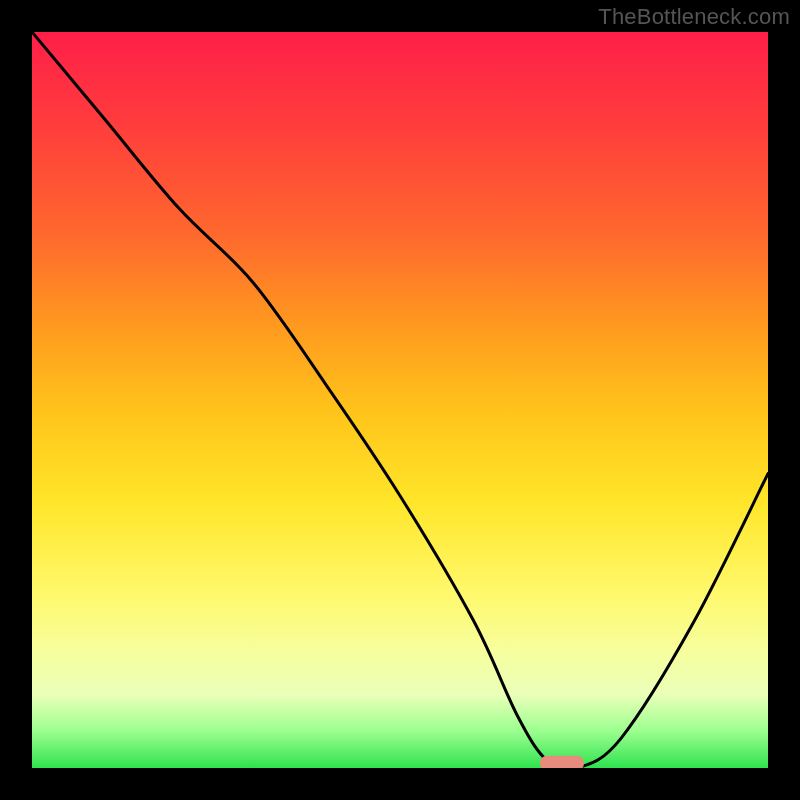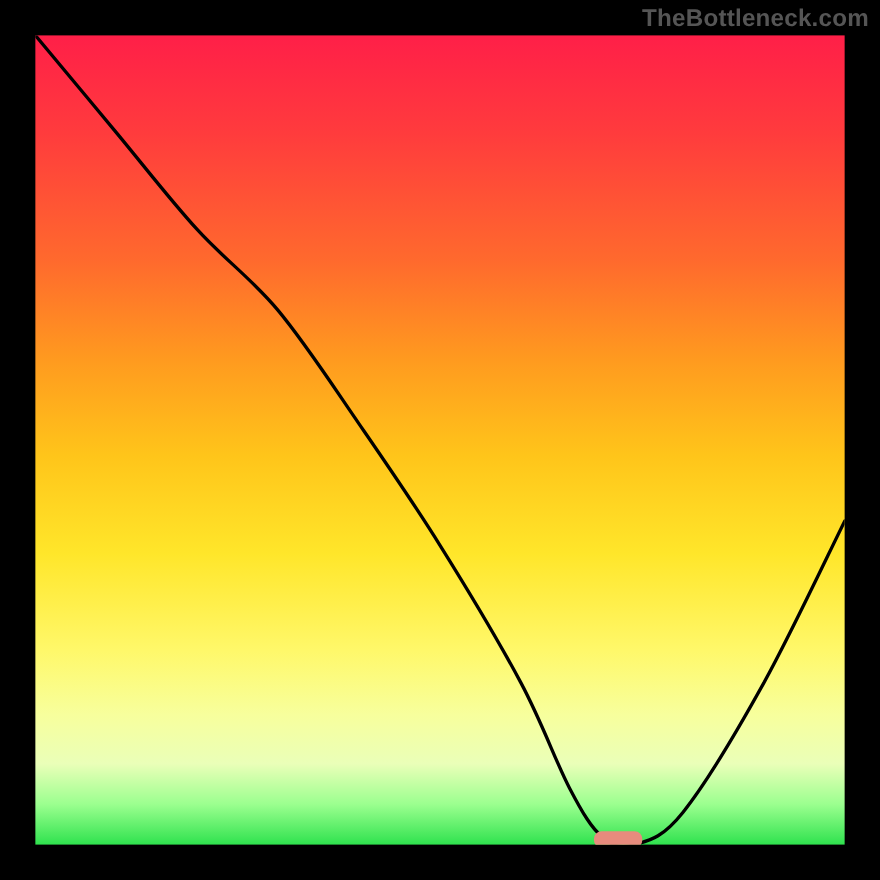--- a/index.html
+++ b/index.html
@@ -16,21 +16,21 @@
     width: 800px;
     height: 800px;
     background: #000;
   }
   .watermark {
     position: absolute;
     top: 4px;
     right: 10px;
     color: #555;
     font-size: 22px;
-    font-weight: 700;
+    font-weight: 400;
     letter-spacing: 0.2px;
     user-select: none;
   }
   .plot {
     position: absolute;
     left: 32px;
     top: 32px;
     width: 736px;
     height: 736px;
     overflow: hidden;

